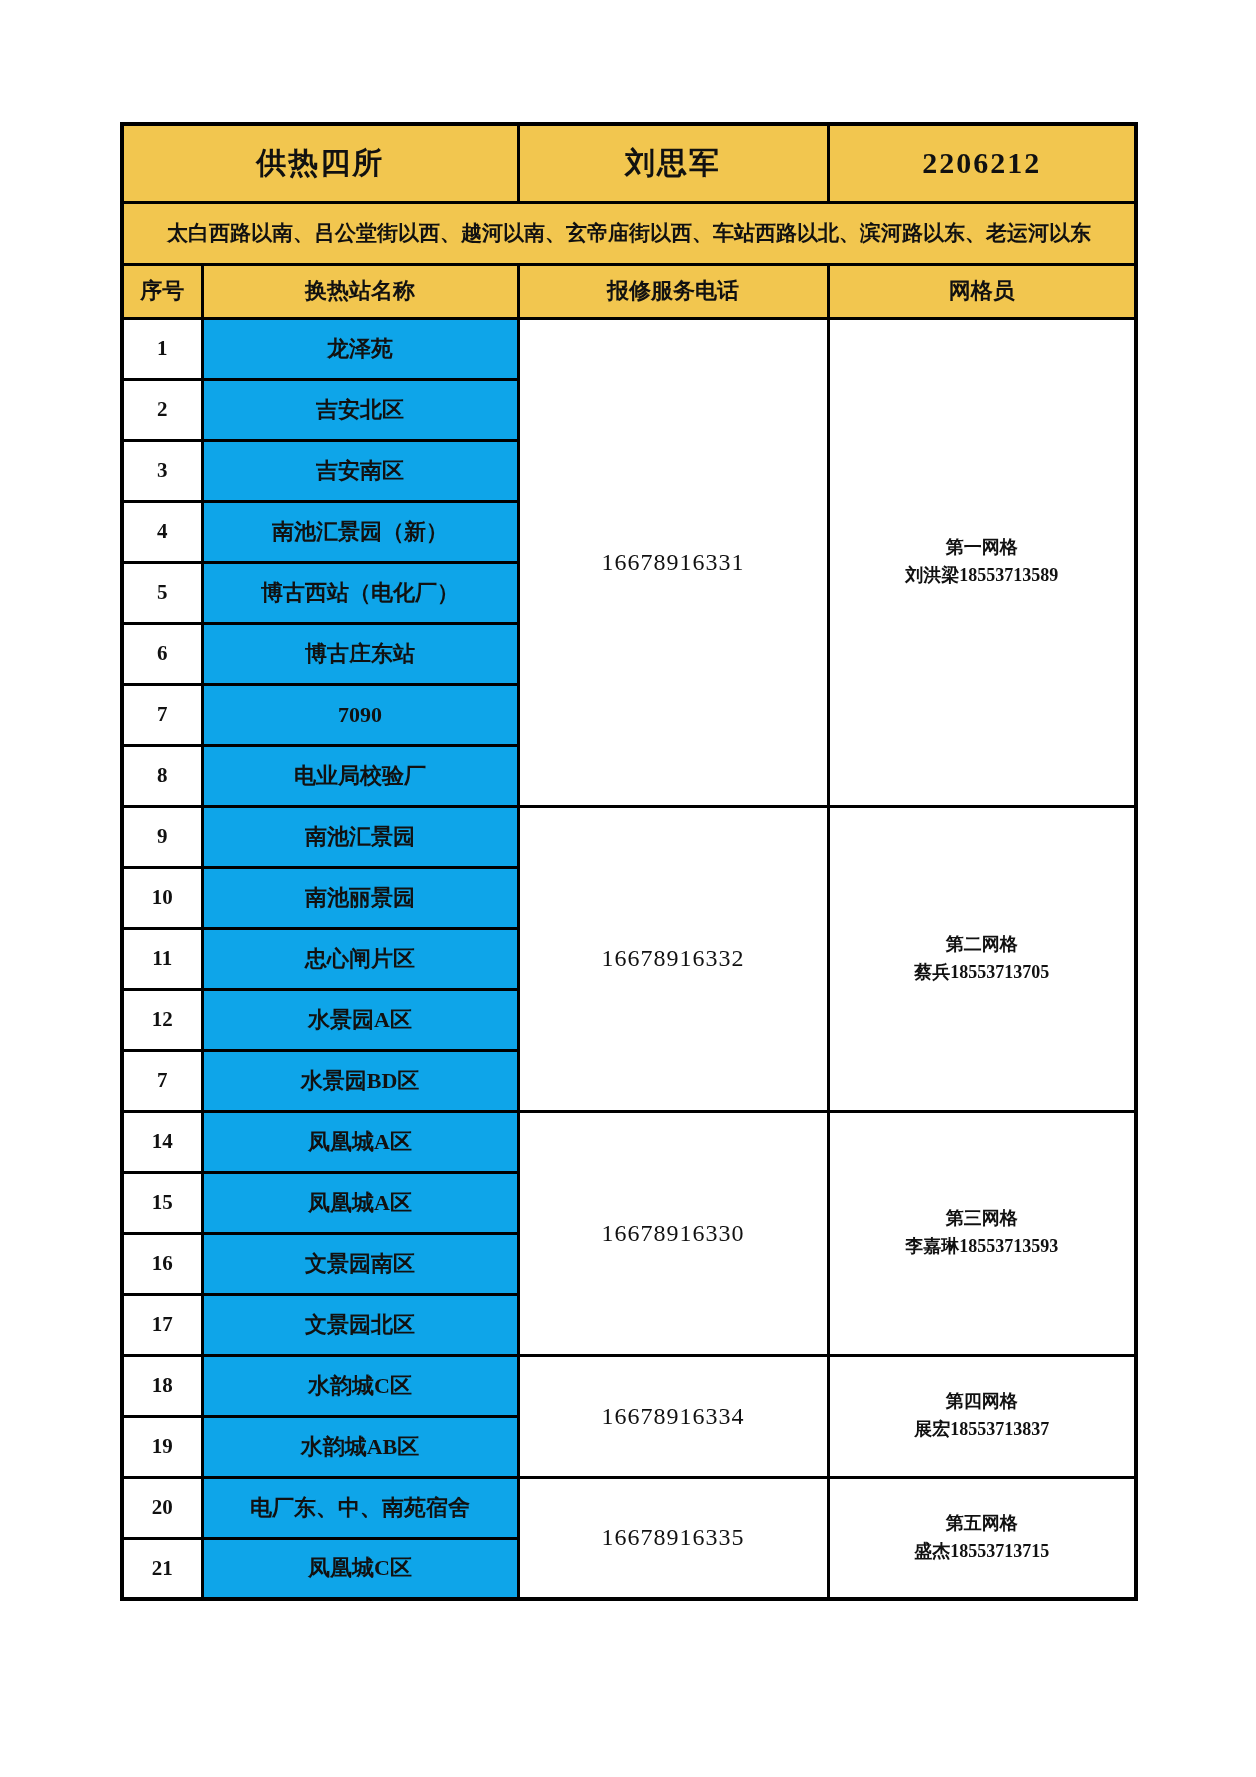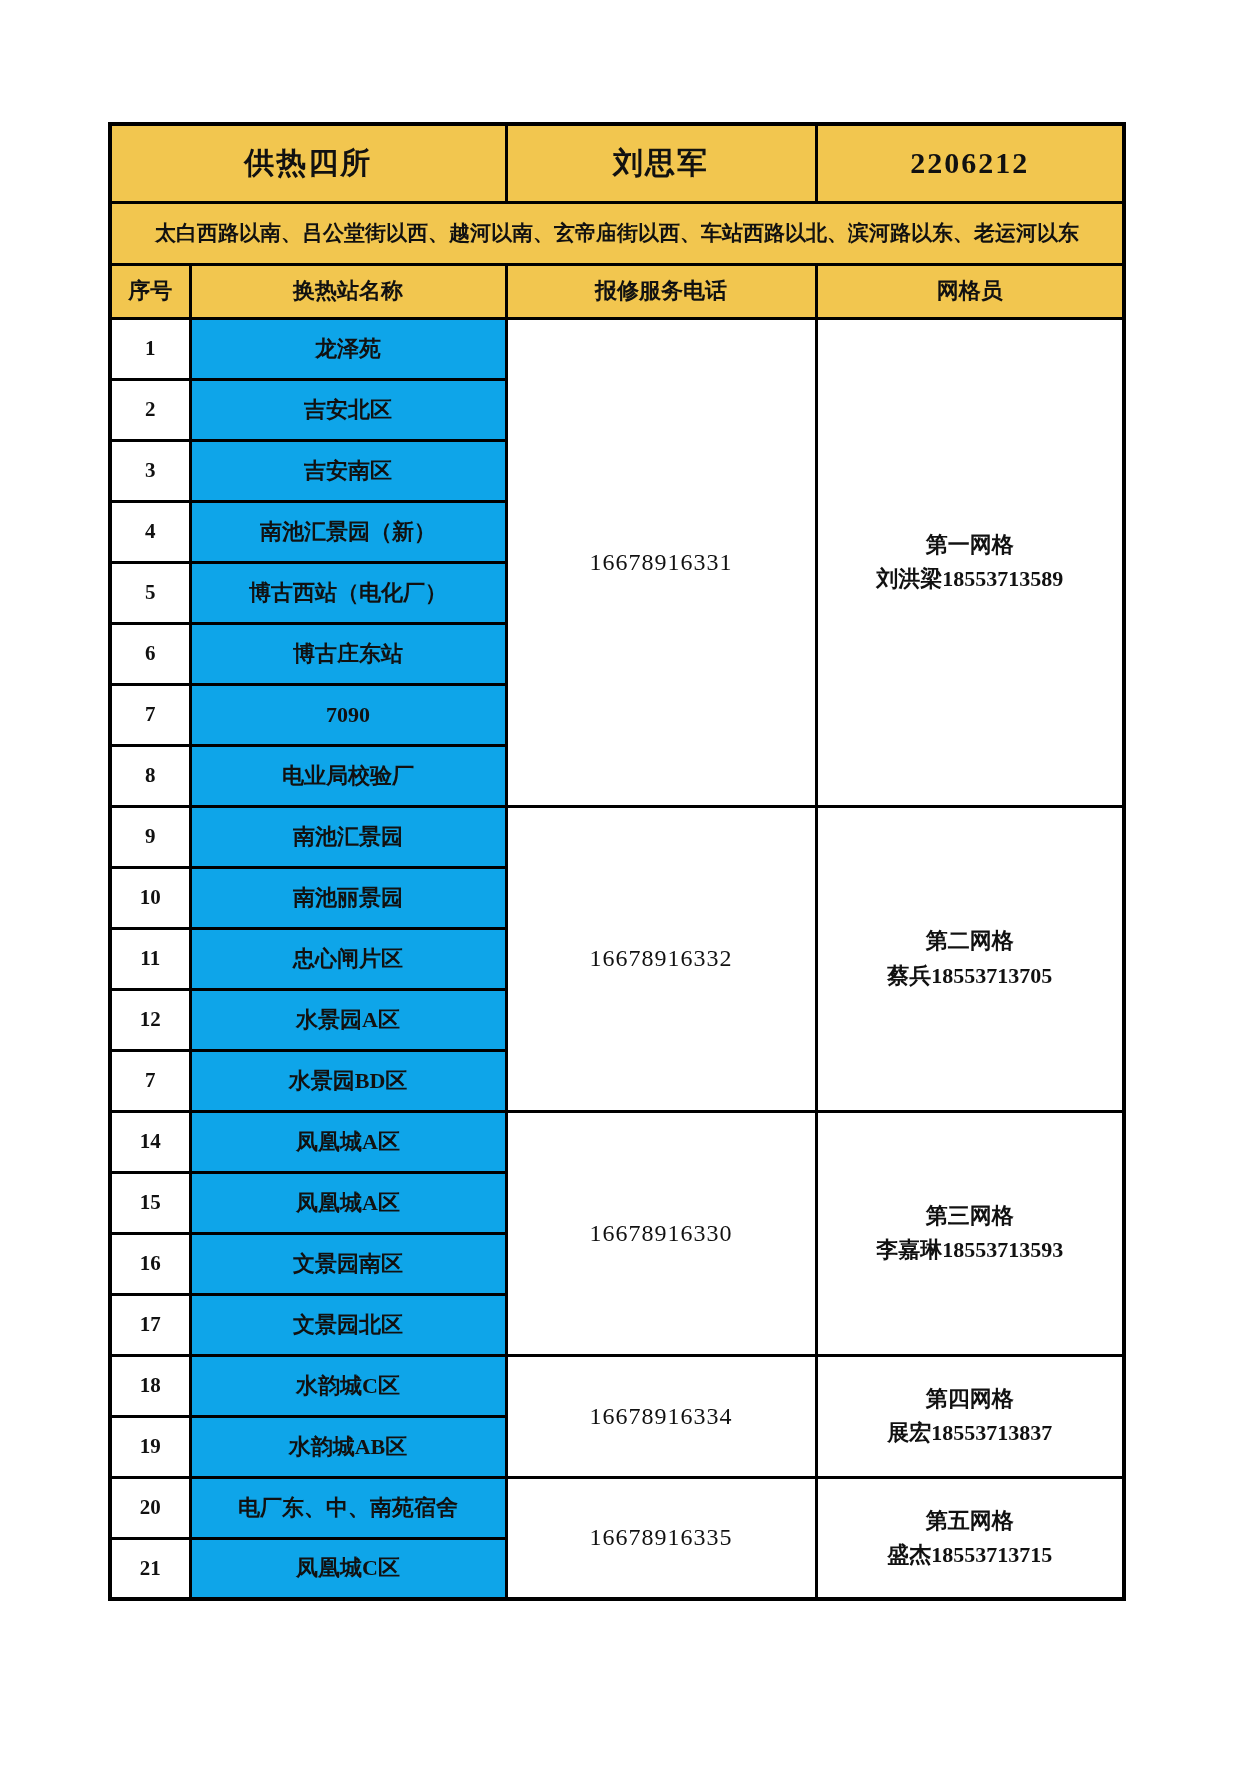--- a/index.html
+++ b/index.html
@@ -9,21 +9,21 @@
   }
   .page {
     position: relative;
     width: 1256px;
     height: 1777px;
     background: #ffffff;
     overflow: hidden;
   }
   table.station-table {
     position: absolute;
-    left: 108px;
+    left: 120px;
     top: 122px;
     width: 1014px;
     border-collapse: collapse;
     table-layout: fixed;
     border: 4px solid #000000;
   }
   table.station-table td {
     border: 3px solid #000000;
     text-align: center;
     vertical-align: middle;
@@ -55,21 +55,21 @@
     font-weight: 700;
     background: #0ea5e9;
   }
   td.phone {
     font-size: 24px;
     font-weight: 400;
     background: #ffffff;
     letter-spacing: 1px;
   }
   td.grid {
-    font-size: 22px;
+    font-size: 18px;
     font-weight: 700;
     background: #ffffff;
     line-height: 1.55;
   }
 </style>
 </head>
 <body>
 
 <div class="page">
   <table class="station-table">

